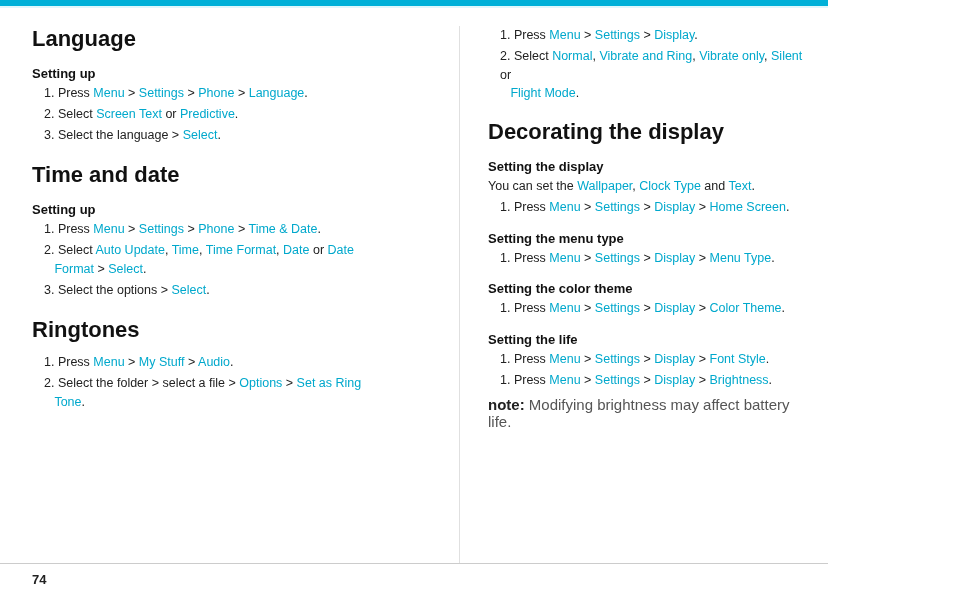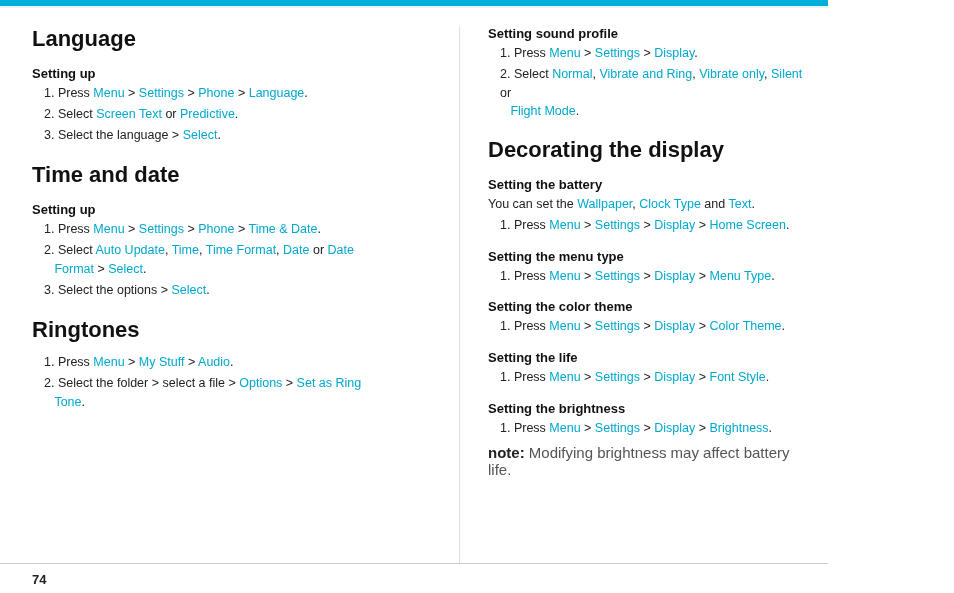--- a/index.html
+++ b/index.html
@@ -128,33 +128,32 @@
         <div class="list-item" style="line-height:1.5;">
           2. Select the folder &gt; select a file &gt; <span class="cyan">Options</span> &gt; <span class="cyan">Set as Ring<br>&nbsp;&nbsp;&nbsp;Tone</span>.
         </div>
       </div>
 
     </div>
 
     <div class="right-col">
 
       <div class="section" style="margin-bottom:16px;">
-        <h3 style="margin-top:0;">Setting sound profile</h3>
         <div class="list-item">
           1. Press <span class="cyan">Menu</span> &gt; <span class="cyan">Settings</span> &gt; <span class="cyan">Display</span>.
         </div>
         <div class="list-item" style="line-height:1.5;">
           2. Select <span class="cyan">Normal</span>, <span class="cyan">Vibrate and Ring</span>, <span class="cyan">Vibrate only</span>, <span class="cyan">Silent</span> or<br>&nbsp;&nbsp;&nbsp;<span class="cyan">Flight Mode</span>.
         </div>
       </div>
 
       <div class="section">
         <h2>Decorating the display</h2>
 
-        <h3>Setting the battery</h3>
+        <h3>Setting the display</h3>
         <div class="list-item" style="margin-left:0; margin-bottom:2px;">
           You can set the <span class="cyan">Wallpaper</span>, <span class="cyan">Clock Type</span> and <span class="cyan">Text</span>.
         </div>
         <div class="list-item">
           1. Press <span class="cyan">Menu</span> &gt; <span class="cyan">Settings</span> &gt; <span class="cyan">Display</span> &gt; <span class="cyan">Home Screen</span>.
         </div>
 
         <h3>Setting the menu type</h3>
         <div class="list-item">
           1. Press <span class="cyan">Menu</span> &gt; <span class="cyan">Settings</span> &gt; <span class="cyan">Display</span> &gt; <span class="cyan">Menu Type</span>.
@@ -163,21 +162,20 @@
         <h3>Setting the color theme</h3>
         <div class="list-item">
           1. Press <span class="cyan">Menu</span> &gt; <span class="cyan">Settings</span> &gt; <span class="cyan">Display</span> &gt; <span class="cyan">Color Theme</span>.
         </div>
 
         <h3>Setting the life</h3>
         <div class="list-item">
           1. Press <span class="cyan">Menu</span> &gt; <span class="cyan">Settings</span> &gt; <span class="cyan">Display</span> &gt; <span class="cyan">Font Style</span>.
         </div>
 
-        <h3>Setting the brightness</h3>
         <div class="list-item">
           1. Press <span class="cyan">Menu</span> &gt; <span class="cyan">Settings</span> &gt; <span class="cyan">Display</span> &gt; <span class="cyan">Brightness</span>.
         </div>
         <div class="note" style="margin-left:0; margin-top:6px;">
           <strong>note:</strong><span> Modifying brightness may affect battery life.</span>
         </div>
       </div>
 
     </div>
   </div>

